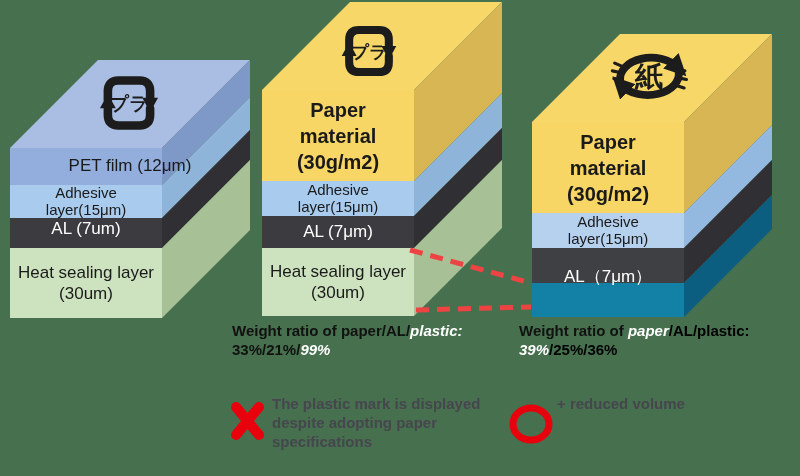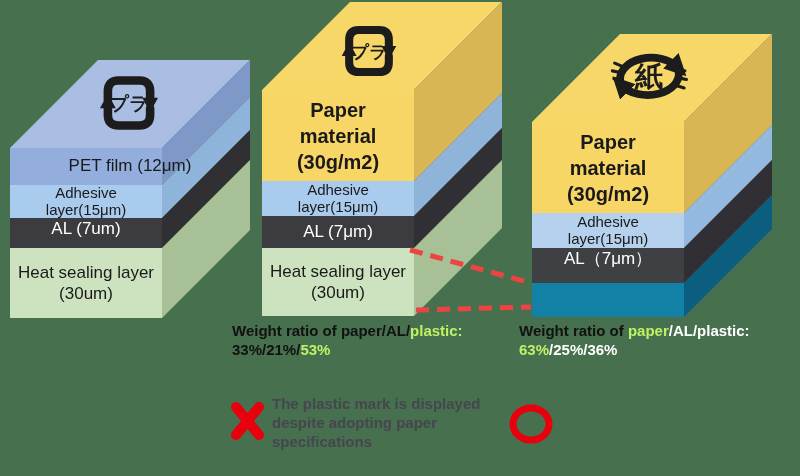--- a/index.html
+++ b/index.html
@@ -9,22 +9,22 @@
   .lbl{position:absolute;display:flex;flex-direction:column;align-items:center;justify-content:center;
        text-align:center;color:#1a1a1a;line-height:1.08;letter-spacing:0;}
   .lbl div{white-space:nowrap;}
   .fs17{font-size:17px;}
   .fs15{font-size:15px;}
   .title{font-size:20px;font-weight:bold;line-height:1.3;}
   .white{color:#ffffff;}
   .heatC{color:#f0ee18;font-weight:bold;font-size:16px;line-height:1.1;}
   .ratio{position:absolute;font-size:15px;font-weight:bold;line-height:19px;color:#111111;}
   .ratio div{white-space:nowrap;}
-  .seg-red{color:#bef264;}
-  .seg-gray{color:#ffffff;}
+  .seg-red{color:#ffffff;font-style:italic;}
+  .seg-gray{color:#000000;}
   .seg-black{color:#111111;}
   .note{position:absolute;font-size:15px;font-weight:bold;line-height:19px;color:#46464e;}
   .note div{white-space:nowrap;}
   .marktext{font-weight:bold;}
 </style>
 </head>
 <body>
 
 <div class="stage">
 
@@ -153,42 +153,43 @@
 
   <div class="lbl title" style="left:532px;top:122px;width:152px;height:91px;">
     <div>Paper</div>
     <div>material</div>
     <div>(30g/m2)</div>
   </div>
   <div class="lbl fs15" style="left:532px;top:213px;width:152px;height:35px;">
     <div>Adhesive</div>
     <div>layer(15μm)</div>
   </div>
-  <div class="lbl fs17 white" style="left:532px;top:242px;width:152px;height:35px;">
+  <div class="lbl fs17 white" style="left:532px;top:260px;width:152px;height:35px;">
     <div>AL（7μm）</div>
   </div>
 
   <div class="ratio" style="left:232px;top:321px;width:280px;">
     <div>
       <span class="seg-black">Weight ratio of paper/AL/</span><span class="seg-red">plastic:</span>
     </div>
     <div>
-      <span class="seg-black">33%/21%/</span><span class="seg-red">53%</span>
+      <span class="seg-black">33%/21%/</span><span class="seg-red">99%</span>
     </div>
   </div>
   <div class="ratio" style="left:519px;top:321px;width:280px;">
     <div>
       <span class="seg-black">Weight ratio of </span><span class="seg-red">paper</span><span class="seg-gray">/AL/plastic:</span>
     </div>
     <div>
-      <span class="seg-red">63%</span><span class="seg-gray">/25%/36%</span>
+      <span class="seg-red">39%</span><span class="seg-gray">/25%/36%</span>
     </div>
   </div>
 
   <div class="note" style="left:272px;top:394px;width:240px;">
     <div>The plastic mark is displayed</div>
     <div>despite adopting paper</div>
     <div>specifications</div>
   </div>
   <div class="note" style="left:557px;top:394px;width:240px;">
+    <div>+ reduced volume</div>
   </div>
 
 </div>
 
 </body></html>

